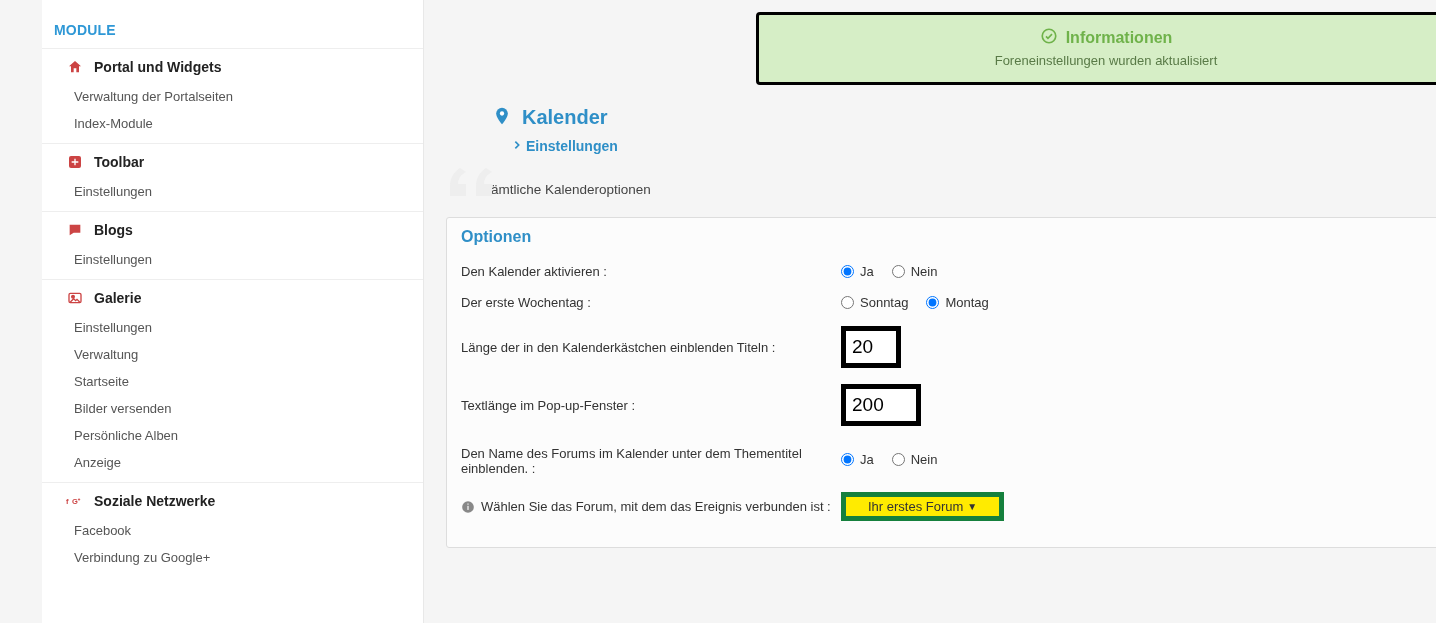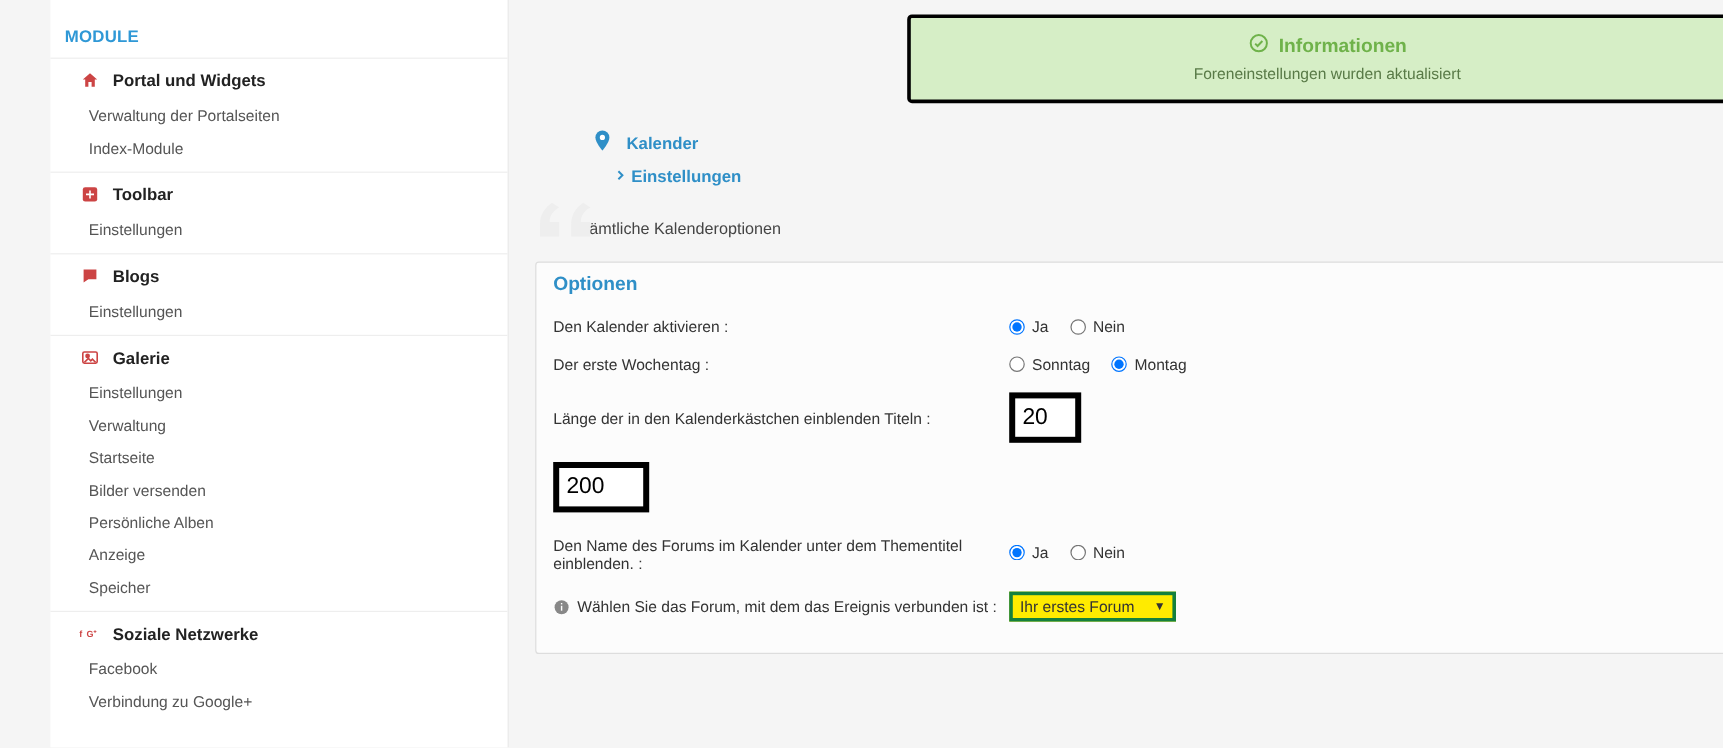--- a/index.html
+++ b/index.html
@@ -16,41 +16,41 @@
   .group-items { }
   .nav-item { display:block; padding:6px 20px 6px 32px; color:#555; text-decoration:none; font-size:13px; cursor:pointer; }
 
   
   .main { flex:1; padding: 0 22px 20px 22px; position:relative; }
   .alert { margin: 12px 0 20px 310px; background:#d6eec6; border:3px solid #000000; border-radius:4px; text-align:center; padding:12px 10px 14px; color:#4b6b3b; }
   .alert .title { color:#6fb24a; font-weight:bold; font-size:16px; display:flex; align-items:center; justify-content:center; gap:8px; }
   .alert .msg { margin-top:4px; color:#597a47; font-size:13px; }
 
   .page-title { display:flex; align-items:center; gap:10px; margin-left: 46px; margin-top: 6px; }
-  .page-title h1 { color:#2f8fc7; font-size:14px; font-weight:bold; }
+  .page-title h1 { color:#2f8fc7; font-size:20px; font-weight:bold; }
   .page-sub { display:flex; align-items:center; gap:4px; margin-left: 66px; margin-top:8px; }
   .page-sub a { color:#2f8fc7; font-weight:bold; font-size:14px; text-decoration:none; }
 
   .quote-wrap { position:relative; margin: 28px 0 20px 10px; }
   .big-quote { position:absolute; left:-10px; top:-22px; color:#eee; }
   .quote-text { margin-left:26px; color:#444; font-size:13.5px; }
 
   .panel { border:1px solid #ddd; border-radius:3px; background:#fcfcfc; margin-top:12px; }
   .panel-title { color:#2f8fc7; font-weight:bold; font-size:16px; padding:10px 14px 6px; }
   .form { padding: 4px 14px 18px; }
   .row { display:flex; align-items:center; padding:8px 0; }
   .row .label { width: 380px; color:#333; display:flex; align-items:center; gap:6px; }
   .row .controls { flex:1; display:flex; align-items:center; gap:18px; }
   .row.tall .label { align-self:flex-start; padding-top:4px; }
   .radio { display:flex; align-items:center; gap:6px; color:#333; }
   input[type=text].num { width:60px; border:5px solid #000000; padding:5px 6px; font-size:19px; }
   input[type=text].num.wide { width:80px; }
   .info-icon { width:14px; height:14px; display:inline-flex; align-items:center; justify-content:center; }
 
-  .highlight-select { background:#ffeb00; border:3px solid #15803d; padding:2px 6px; font-size:13px; display:inline-flex; align-items:center; gap:16px; cursor:pointer; }
+  .highlight-select { background:#ffeb00; border:5px solid #15803d; padding:2px 22px; font-size:13px; display:inline-flex; align-items:center; gap:4px; cursor:pointer; }
   .highlight-select .tri { font-size:10px; }
 
   
   .ic-red { color:#c44; }
   .ic-blue { color:#2f8fc7; }
   .ic-gray { color:#888; }
 </style>
 </head>
 <body>
 
@@ -114,21 +114,20 @@
         </span>
         <span>Galerie</span>
       </div>
       <div class="group-items">
         <a class="nav-item">Einstellungen</a>
         <a class="nav-item">Verwaltung</a>
         <a class="nav-item">Startseite</a>
         <a class="nav-item">Bilder versenden</a>
         <a class="nav-item">Persönliche Alben</a>
         <a class="nav-item">Anzeige</a>
-        <a class="nav-item">Speicher</a>
       </div>
     </div>
 
     <div class="group">
       <div class="group-header">
         <span class="icon ic-red">
           <svg width="20" height="14" viewBox="0 0 24 16">
               <text x="0" y="12" font-size="10" font-weight="bold" fill="#c44">f</text>
               <text x="8" y="12" font-size="10" font-weight="bold" fill="#c44">G⁺</text>
             </svg>
@@ -217,20 +216,21 @@
         </div>
 
         <div class="row">
           <div class="label">Länge der in den Kalenderkästchen einblenden Titeln :</div>
           <div class="controls">
             <input type="text" class="num" value="20" style="">
           </div>
         </div>
 
         <div class="row">
+          <div class="label">Textlänge im Pop-up-Fenster :</div>
           <div class="controls">
             <input type="text" class="num wide" value="200" style="">
           </div>
         </div>
 
         <div class="row tall">
           <div class="label">Den Name des Forums im Kalender unter dem Thementitel einblenden. :</div>
           <div class="controls">
             <label class="radio">
                 <input type="radio" name="sf" checked="" style="">

